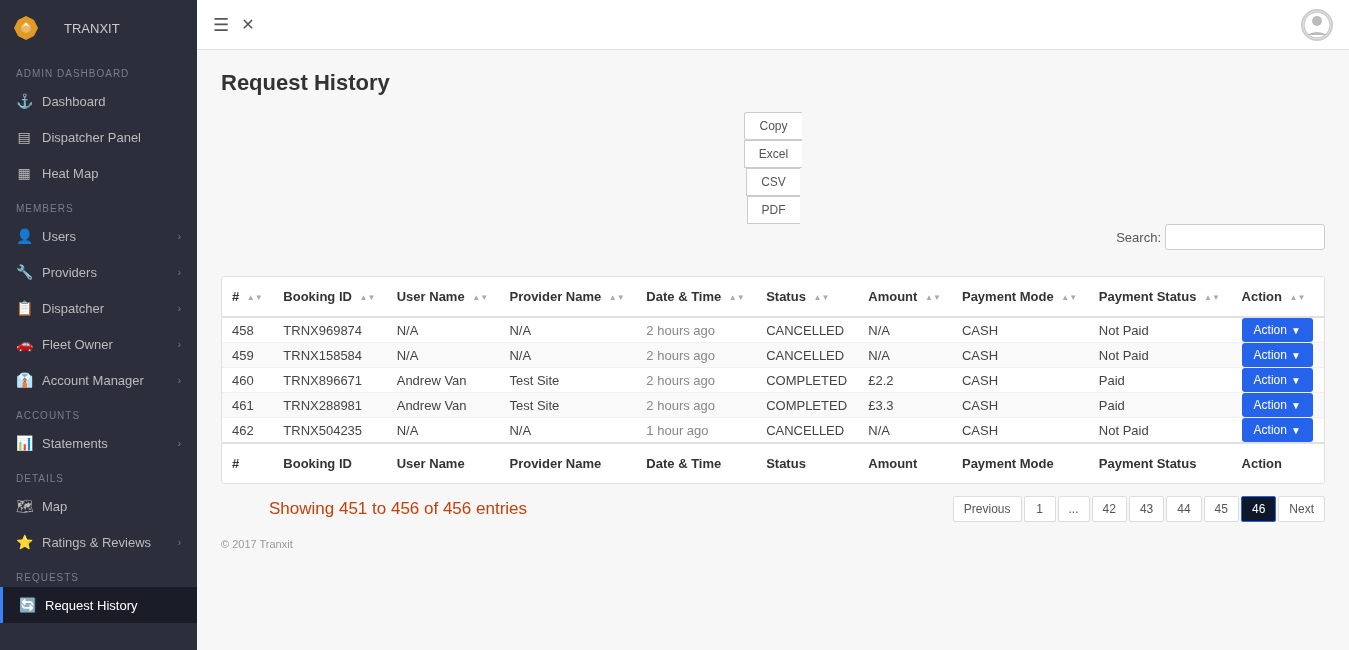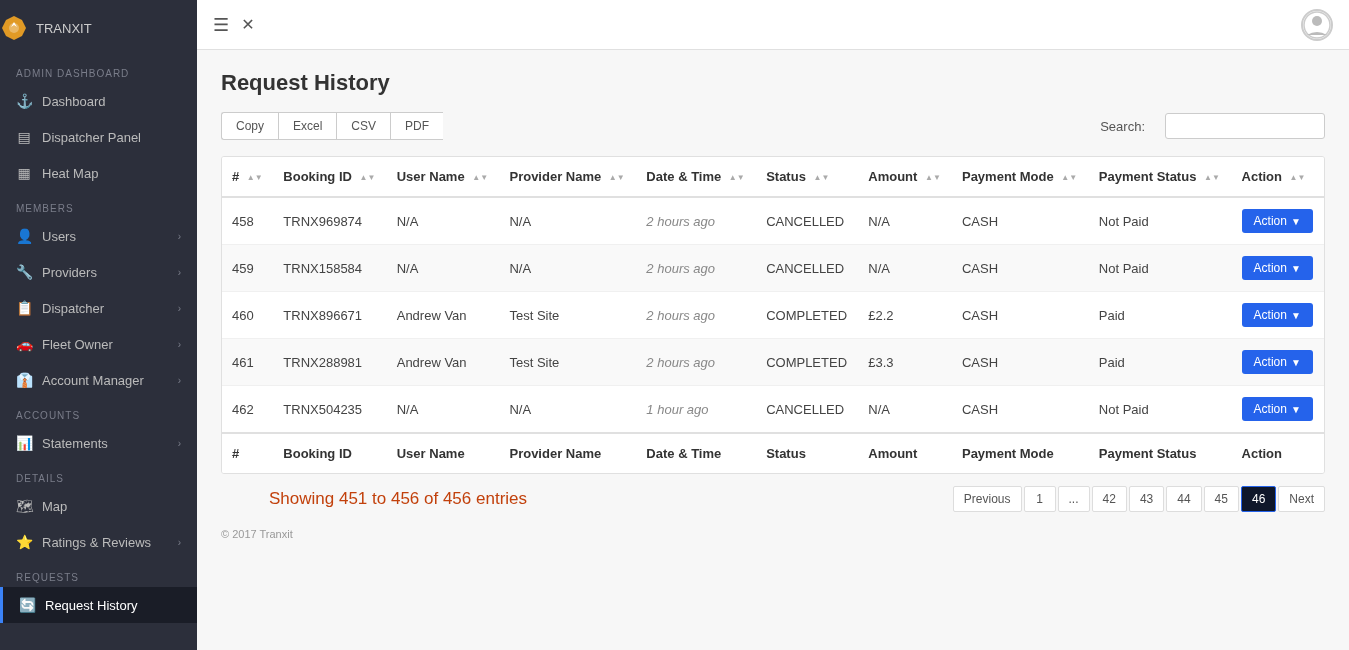--- a/index.html
+++ b/index.html
@@ -74,39 +74,40 @@
     }
     .page-title {
       font-size: 22px;
       font-weight: 600;
       color: #333;
       margin-bottom: 16px;
     }
     .toolbar {
       display: flex;
       align-items: center;
-      margin-bottom: 16px;
+      margin-bottom: 26px;
       gap: 0;
+      flex-direction: column;
     }
     .toolbar-btn {
       padding: 6px 14px;
       border: 1px solid #ccc;
       background: #fff;
       cursor: pointer;
       font-size: 12px;
       color: #555;
     }
     .toolbar-btn:not(:last-child) { border-right: none; }
     .toolbar-btn:first-child { border-radius: 3px 0 0 3px; }
     .toolbar-btn:last-child { border-radius: 0 3px 3px 0; border-right: 1px solid #ccc; }
     .search-area {
       margin-left: auto;
       display: flex;
       align-items: center;
-      gap: 20px;
+      gap: 4px;
     }
     .search-label { font-size: 13px; color: #555; }
     .search-input {
       border: 1px solid #ccc;
       padding: 5px 8px;
       font-size: 12px;
       border-radius: 3px;
       width: 160px;
       outline: none;
     }
@@ -139,22 +140,22 @@
       display: inline-flex;
       flex-direction: column;
       margin-left: 4px;
       font-size: 8px;
       color: #aaa;
       vertical-align: middle;
       line-height: 1;
     }
     tbody tr { border-bottom: 1px solid #f0f0f0; }
     tbody tr.alt { background: #f9f9f9; }
-    td { padding: 11px 10px; color: #444; vertical-align: middle; }
-    td.italic { color: #888; font-style: italic; }
+    td { padding: 0 10px; color: #444; vertical-align: middle; }
+    td.italic { color: #888; }
 
     .action-btn {
       background: #2563eb;
       color: #fff;
       border: none;
       padding: 5px 12px;
       border-radius: 3px;
       cursor: pointer;
       font-size: 12px;
       display: flex;
@@ -203,22 +204,22 @@
     .copyright {
       padding: 12px 0 0;
       font-size: 11px;
       color: #999;
     }
 
     
     .logo-wrap {
       display: flex;
       align-items: center;
-      gap: 8px;
-      padding: 14px 0;
+      gap: 24px;
+      padding: 14px 12px;
     }
   </style>
 </head>
 <body>
 
 <nav class="sidebar">
   <div class="logo-wrap">
     <svg width="28" height="28" viewBox="0 0 28 28">
       <polygon points="14,2 22,6 26,14 22,22 14,26 6,22 2,14 6,6" fill="#f5a623" opacity="0.9"></polygon>
       <circle cx="14" cy="14" r="5" fill="#fff" opacity="0.3"></circle>

